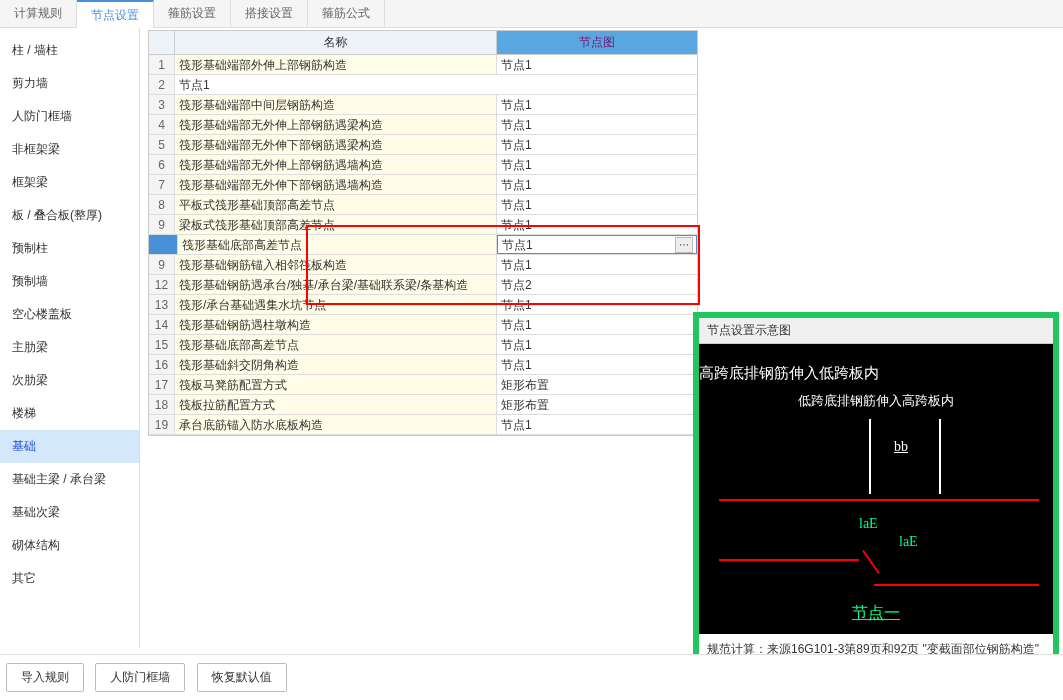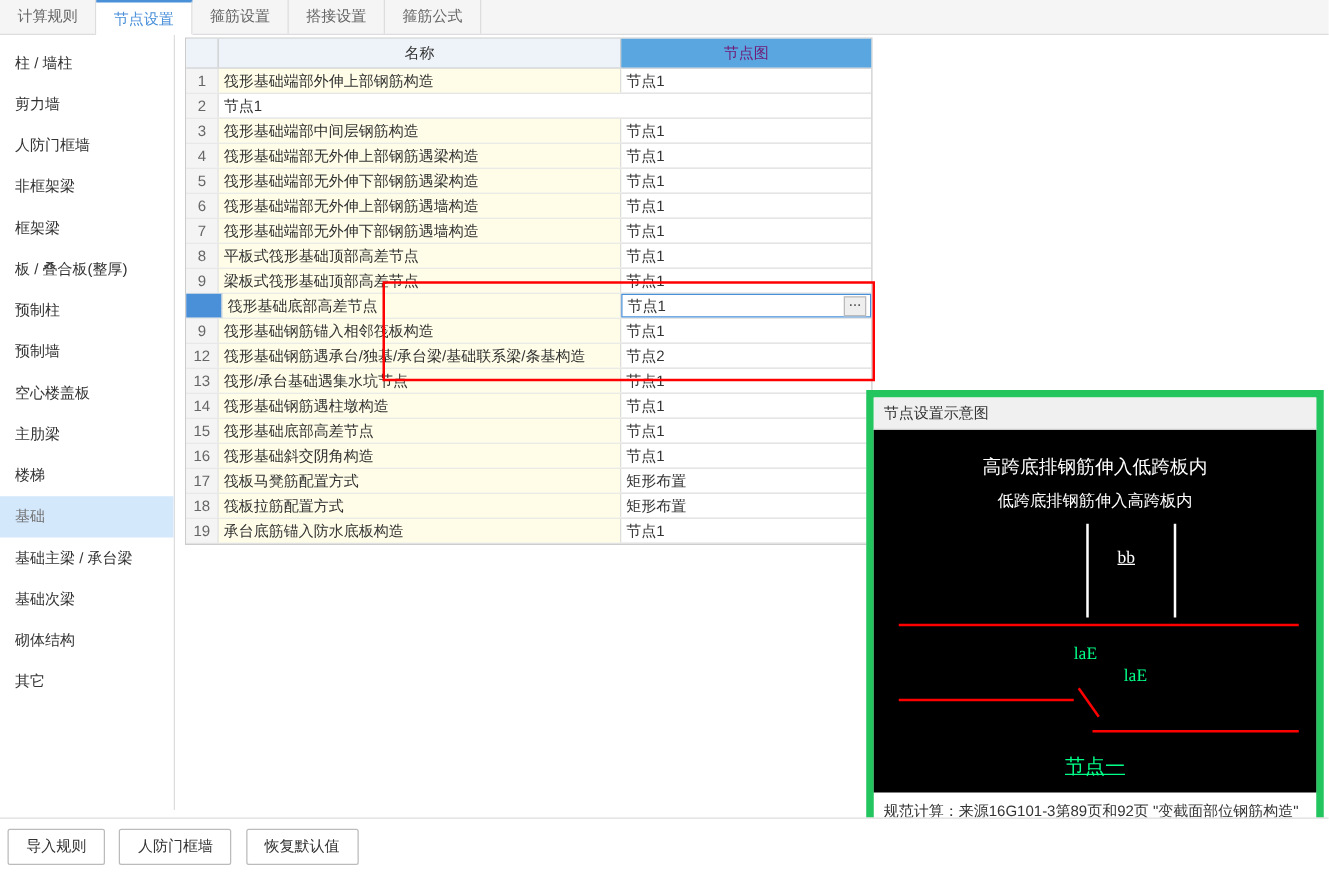--- a/index.html
+++ b/index.html
@@ -4,40 +4,40 @@
 <style>
 * { box-sizing: border-box; margin: 0; padding: 0; }
 body { font-family: "Microsoft YaHei", sans-serif; font-size: 12px; color: #333; background: #fff; }
 .container { width: 1063px; height: 700px; position: relative; }
 .tabs { display: flex; border-bottom: 1px solid #ddd; background: #f5f5f5; height: 28px; }
 .tab { padding: 5px 14px; cursor: pointer; border-right: 1px solid #ddd; color: #666; }
 .tab.active { background: #fff; color: #4a90d9; border-top: 2px solid #4a90d9; border-bottom: 1px solid #fff; margin-bottom: -1px; }
 .main { display: flex; height: 620px; }
 .sidebar { width: 140px; border-right: 1px solid #ddd; overflow-y: auto; padding-top: 6px; }
 .side-item { padding: 8px 12px; cursor: pointer; color: #333; }
-.side-item.active { background: #d4e8fc; color: #737373; }
+.side-item.active { background: #d4e8fc; color: #1d4ed8; }
 .content { flex: 1; position: relative; }
 .grid { width: 550px; border: 1px solid #ccc; margin: 2px 0 0 8px; }
 .grid-header { display: flex; background: #eef3f9; border-bottom: 1px solid #ccc; }
 .gh-num { width: 26px; border-right: 1px solid #ccc; }
 .gh-name { flex: 1; text-align: center; padding: 3px; border-right: 1px solid #ccc; }
 .gh-node { width: 200px; text-align: center; padding: 3px; background: #5aa6e0; color: #701a75; }
 .grid-body .row { display: flex; border-bottom: 1px solid #ddd; height: 20px; line-height: 20px; }
 .row .num { width: 26px; text-align: center; background: #f4f4f4; border-right: 1px solid #ddd; color: #666; }
 .row.selected .num { background: #4a90d9; color: #fff; padding-left: 28px; }
 .row .name { flex: 1; padding: 0 4px; background: #fffde8; border-right: 1px solid #ddd; white-space: nowrap; overflow: hidden; }
 .row .node { width: 200px; padding: 0 4px; position: relative; }
 .row.editing .node { background: #fff; border: 1px solid #4a90d9; line-height: 18px; }
 .more-btn { position: absolute; right: 3px; top: 1px; width: 18px; height: 16px; background: #eee; border: 1px solid #bbb; text-align: center; line-height: 14px; font-size: 10px; cursor: pointer; }
 .hl-box { position: absolute; border: 2px solid red; pointer-events: none; }
 .hl1 { left: 166px; top: 197px; width: 394px; height: 80px; }
 .preview-panel { position: absolute; right: 4px; top: 284px; width: 366px; border: 6px solid #22c55e; background: #fff; }
 .pv-head { background: #f0f0f0; padding: 4px 8px; border-bottom: 1px solid #ccc; }
 .pv-diagram { background: #000; height: 290px; position: relative; color: #fff; font-family: SimSun, serif; }
-.pv-text1 { position: absolute; top: 20px; width: 100%; text-align: center; font-size: 15px; }
+.pv-text1 { position: absolute; top: 20px; width: 100%; font-size: 15px; }
 .pv-text2 { position: absolute; top: 48px; width: 100%; text-align: center; font-size: 13px; }
 .pv-red1 { position: absolute; top: 155px; left: 20px; width: 320px; height: 2px; background: #f00; }
 .pv-red2 { position: absolute; top: 215px; left: 20px; width: 140px; height: 2px; background: #f00; }
 .pv-red3 { position: absolute; top: 240px; left: 175px; width: 165px; height: 2px; background: #f00; }
 .pv-red4 { position: absolute; top: 217px; left: 158px; width: 28px; height: 2px; background: #f00; transform: rotate(55deg); }
 .pv-lae1 { position: absolute; top: 172px; left: 160px; color: #00ff88; font-size: 14px; }
 .pv-lae2 { position: absolute; top: 190px; left: 200px; color: #00ff88; font-size: 14px; }
 .pv-bb { position: absolute; top: 95px; left: 195px; color: #fff; font-size: 14px; text-decoration: underline; }
 .pv-title { position: absolute; bottom: 10px; width: 100%; text-align: center; color: #00ff88; font-size: 16px; text-decoration: underline; }
 .pv-vline { position: absolute; top: 75px; width: 2px; height: 75px; background: #fff; }
@@ -62,20 +62,21 @@
         <div class="side-item">柱 / 墙柱</div>
         <div class="side-item">剪力墙</div>
         <div class="side-item">人防门框墙</div>
         <div class="side-item">非框架梁</div>
         <div class="side-item">框架梁</div>
         <div class="side-item">板 / 叠合板(整厚)</div>
         <div class="side-item">预制柱</div>
         <div class="side-item">预制墙</div>
         <div class="side-item">空心楼盖板</div>
         <div class="side-item">主肋梁</div>
+        <div class="side-item">次肋梁</div>
         <div class="side-item">楼梯</div>
         <div class="side-item active">基础</div>
         <div class="side-item">基础主梁 / 承台梁</div>
         <div class="side-item">基础次梁</div>
         <div class="side-item">砌体结构</div>
         <div class="side-item">其它</div>
       </div>
     <div class="content">
       <div class="grid">
         <div class="grid-header">

